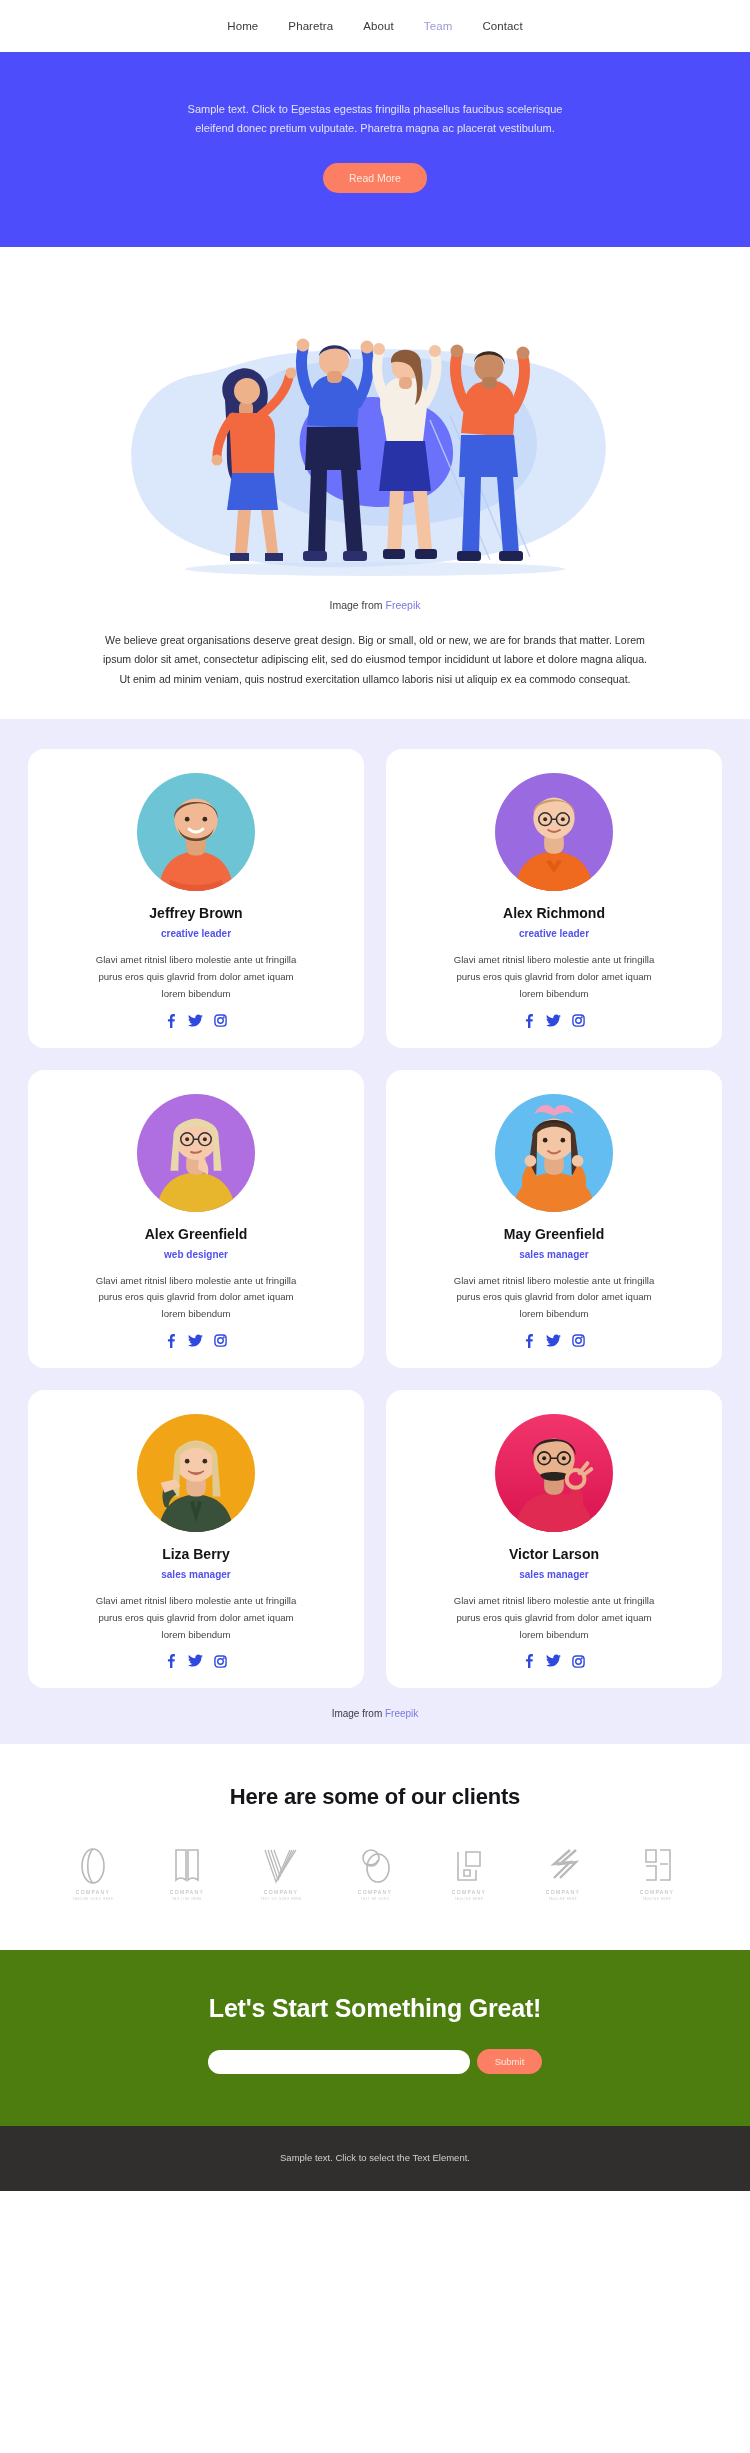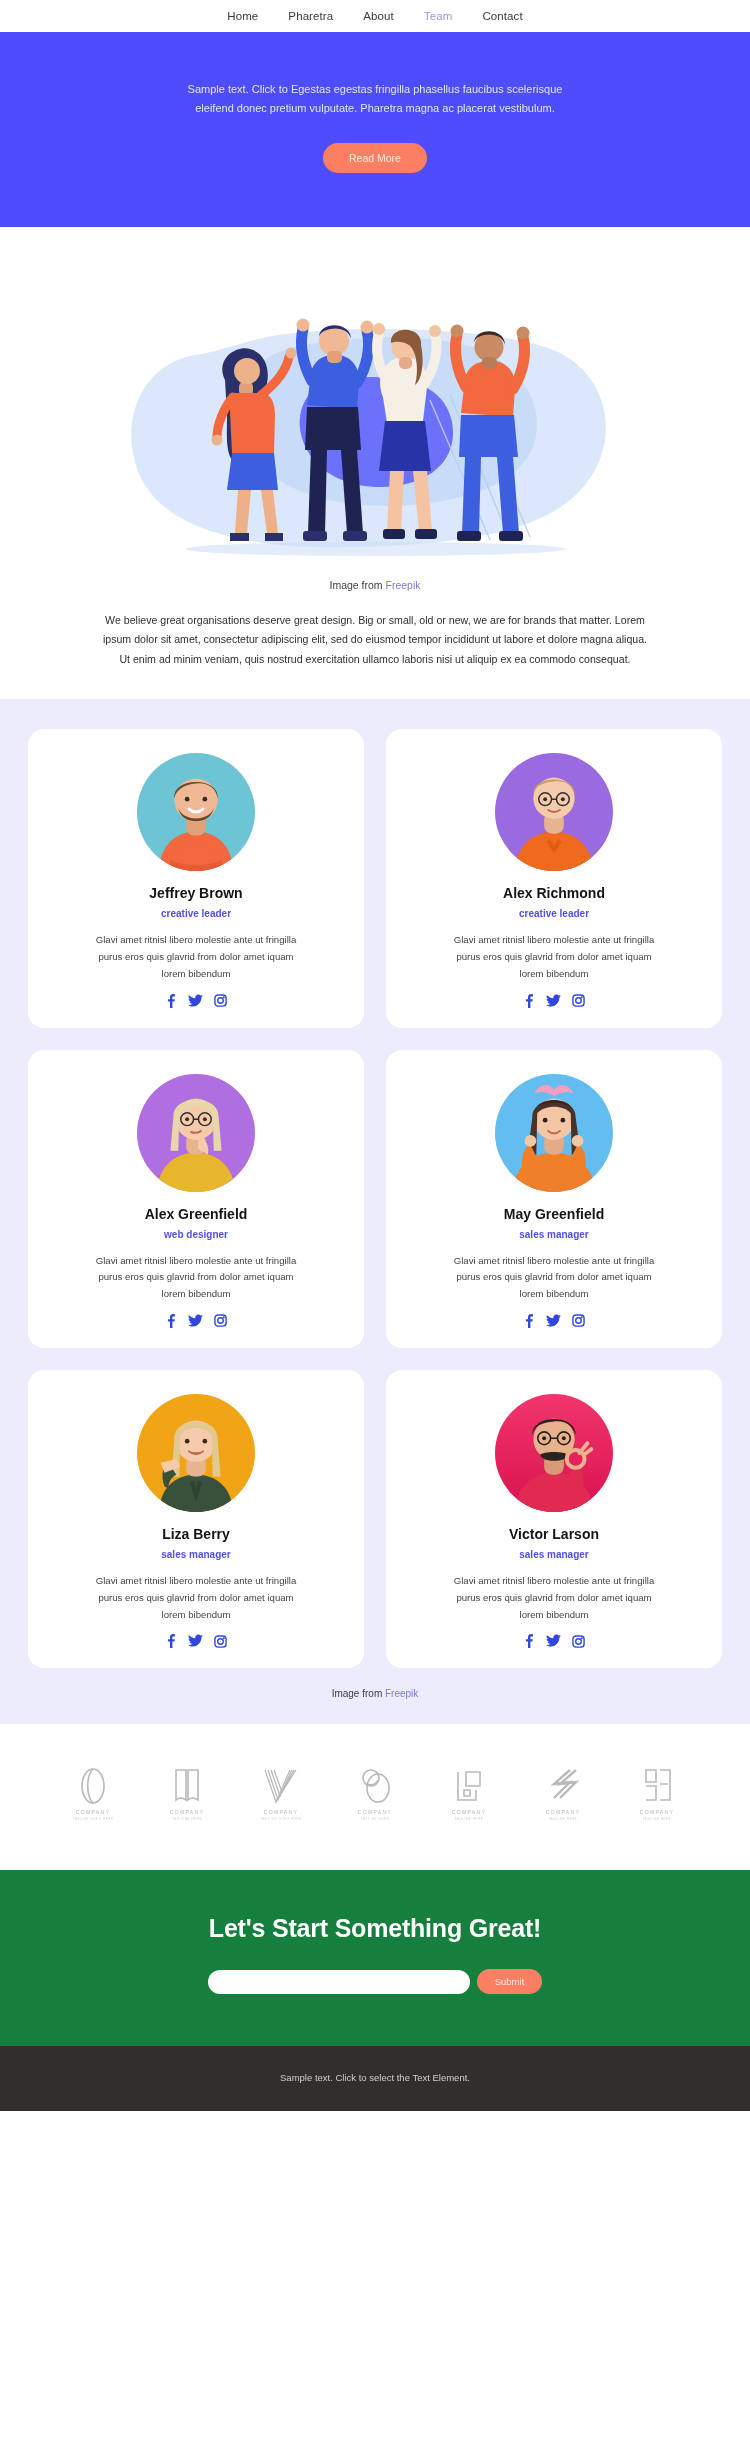--- a/index.html
+++ b/index.html
@@ -5,21 +5,21 @@
   * { box-sizing: border-box; margin: 0; padding: 0; }
   html, body {
     width: 750px;
     font-family: "Liberation Sans", sans-serif;
     background: #ffffff;
   }
   body { width: 750px; overflow-x: hidden; }
 
   
   .navbar {
-    height: 32px;
+    height: 52px;
     background: #ffffff;
     display: flex;
     align-items: center;
     justify-content: center;
     gap: 30px;
   }
   .nav-link {
     font-size: 11.5px;
     color: #3a3a3a;
     letter-spacing: .1px;
@@ -173,21 +173,21 @@
     justify-content: center;
     align-items: flex-end;
     gap: 16px;
     padding: 0 24px;
   }
   .logo-item { width: 78px; }
   .logo-item svg { display: block; margin: 0 auto; }
 
   
   .cta {
-    background: #15803d;
+    background: #4d7c0f;
     padding: 44px 0 52px;
     text-align: center;
   }
   .cta-title {
     color: #ffffff;
     font-size: 25px;
     font-weight: 700;
     margin-bottom: 26px;
     letter-spacing: -.2px;
   }
@@ -602,20 +602,21 @@
     </div>
 
   </div>
 
   <div class="team-footnote">
     <div><span>Image from </span><a>Freepik</a></div>
   </div>
 </section>
 
 <section class="clients">
+  <h2 class="clients-title">Here are some of our clients</h2>
   <div class="logo-row">
 
     <div class="logo-item">
       <svg width="46" height="60" viewBox="0 0 46 60">
           <g fill="none" stroke="#b9b9b9" stroke-width="1.6">
             <ellipse cx="23" cy="22" rx="11" ry="17"></ellipse>
             <path d="M23 5 C16 12 16 32 23 39"></path>
           </g>
       <text x="23" y="50" font-family="Liberation Sans, sans-serif" font-size="5" letter-spacing="1.4" fill="#b5b5b5" text-anchor="middle">COMPANY</text>
       <text x="23" y="56" font-family="Liberation Sans, sans-serif" font-size="2.8" letter-spacing="0.7" fill="#cccccc" text-anchor="middle">TAGLINE GOES HERE</text>

